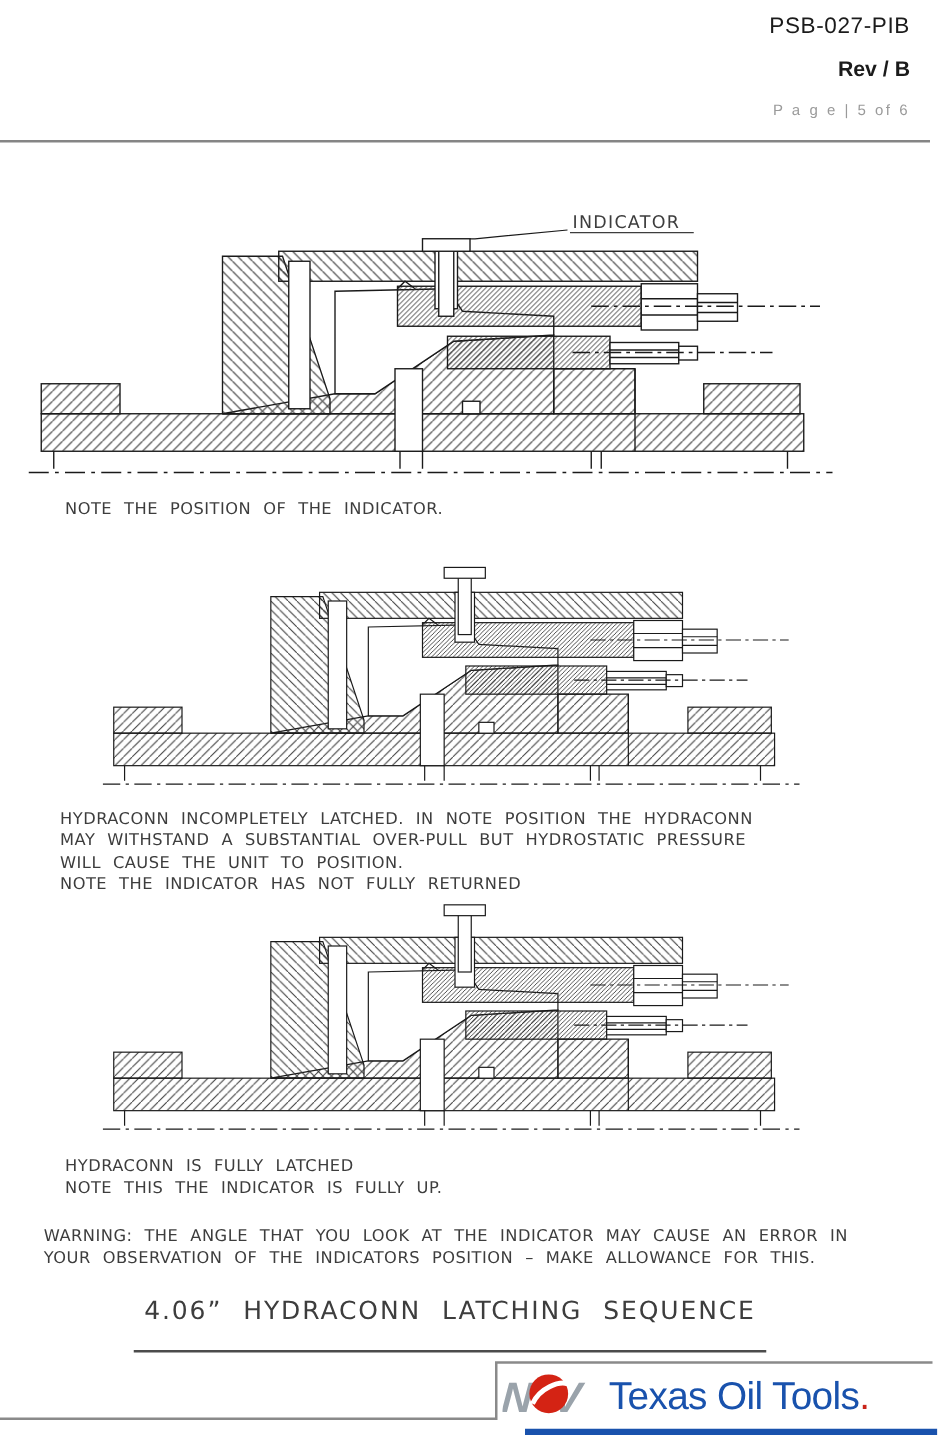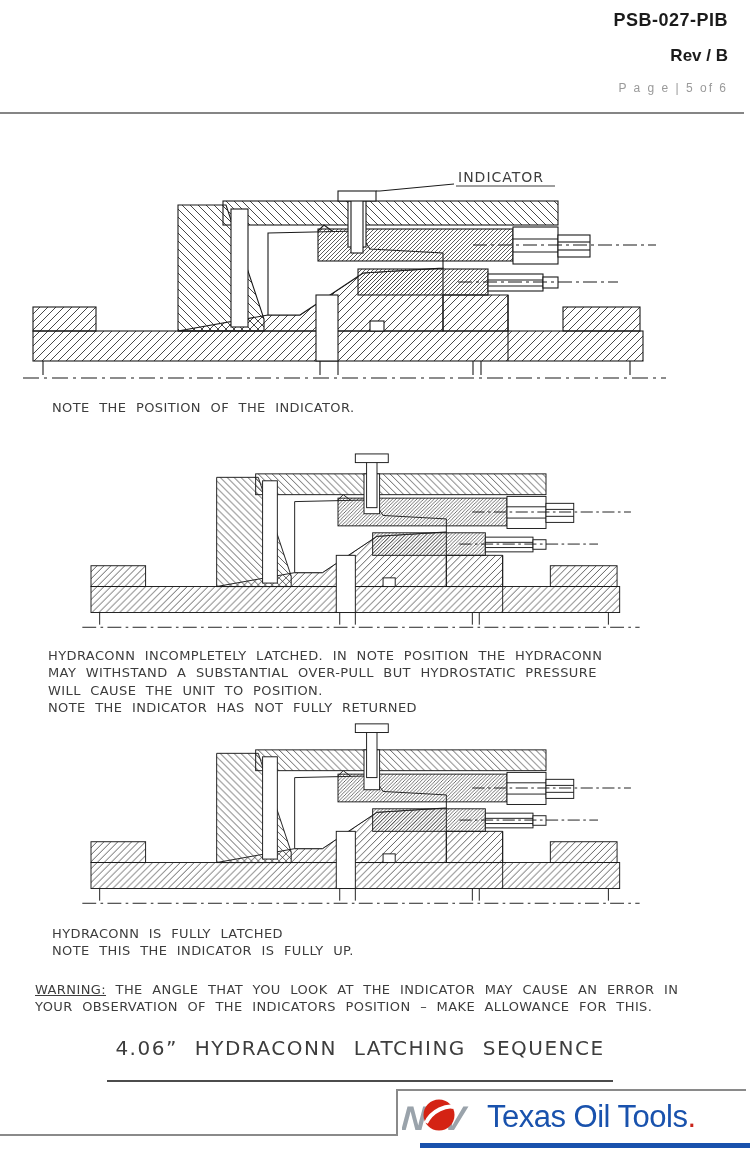--- a/index.html
+++ b/index.html
@@ -1,30 +1,30 @@
 <!DOCTYPE html>
 <html><head>
 <meta charset="utf-8">
 <style>
   html,body{margin:0;padding:0;background:#fff;}
   .page{position:relative;width:750px;height:1163px;background:#ffffff;overflow:hidden;
         font-family:"Liberation Sans",sans-serif;}
   
   .hdr{position:absolute;top:10px;right:22px;text-align:right;color:#1b1b1b;}
-  .hdr-doc{font-size:18px;font-weight:bold;letter-spacing:.5px;margin-bottom:15px;}
+  .hdr-doc{font-size:18px;font-weight:normal;letter-spacing:.5px;margin-bottom:15px;}
   .hdr-rev{font-size:17px;font-weight:bold;margin-bottom:15px;}
   .hdr-page{font-size:12px;color:#9a9a9a;letter-spacing:2px;}
   .hdr-rule{position:absolute;top:112px;left:0;width:744px;height:2px;background:#858585;}
   
   .fig{position:absolute;}
   
   .cap{position:absolute;color:#3d3d3d;font-size:13px;line-height:1.34;
        letter-spacing:.4px;word-spacing:5px;white-space:nowrap;
        font-family:"DejaVu Sans",sans-serif;}
-  .warn-label{text-decoration:underline;}
+  .warn-label{}
   .title-wrap{position:absolute;top:1036px;left:60px;width:600px;text-align:center;}
   .title{display:inline-block;color:#3d3d3d;font-size:20px;letter-spacing:1.5px;
          word-spacing:9px;border-bottom:2px solid #4c4c4c;padding:0 8px 20px 8px;
          font-family:"DejaVu Sans",sans-serif;white-space:nowrap;}
   
   .f-line{position:absolute;background:#8a8a8a;}
   .brand{position:absolute;top:1099px;left:487px;font-size:31px;font-weight:normal;
          color:#1952ad;letter-spacing:-.5px;white-space:nowrap;
          font-family:"Liberation Sans",sans-serif;}
   .brand .dot{color:#c9241a;}

